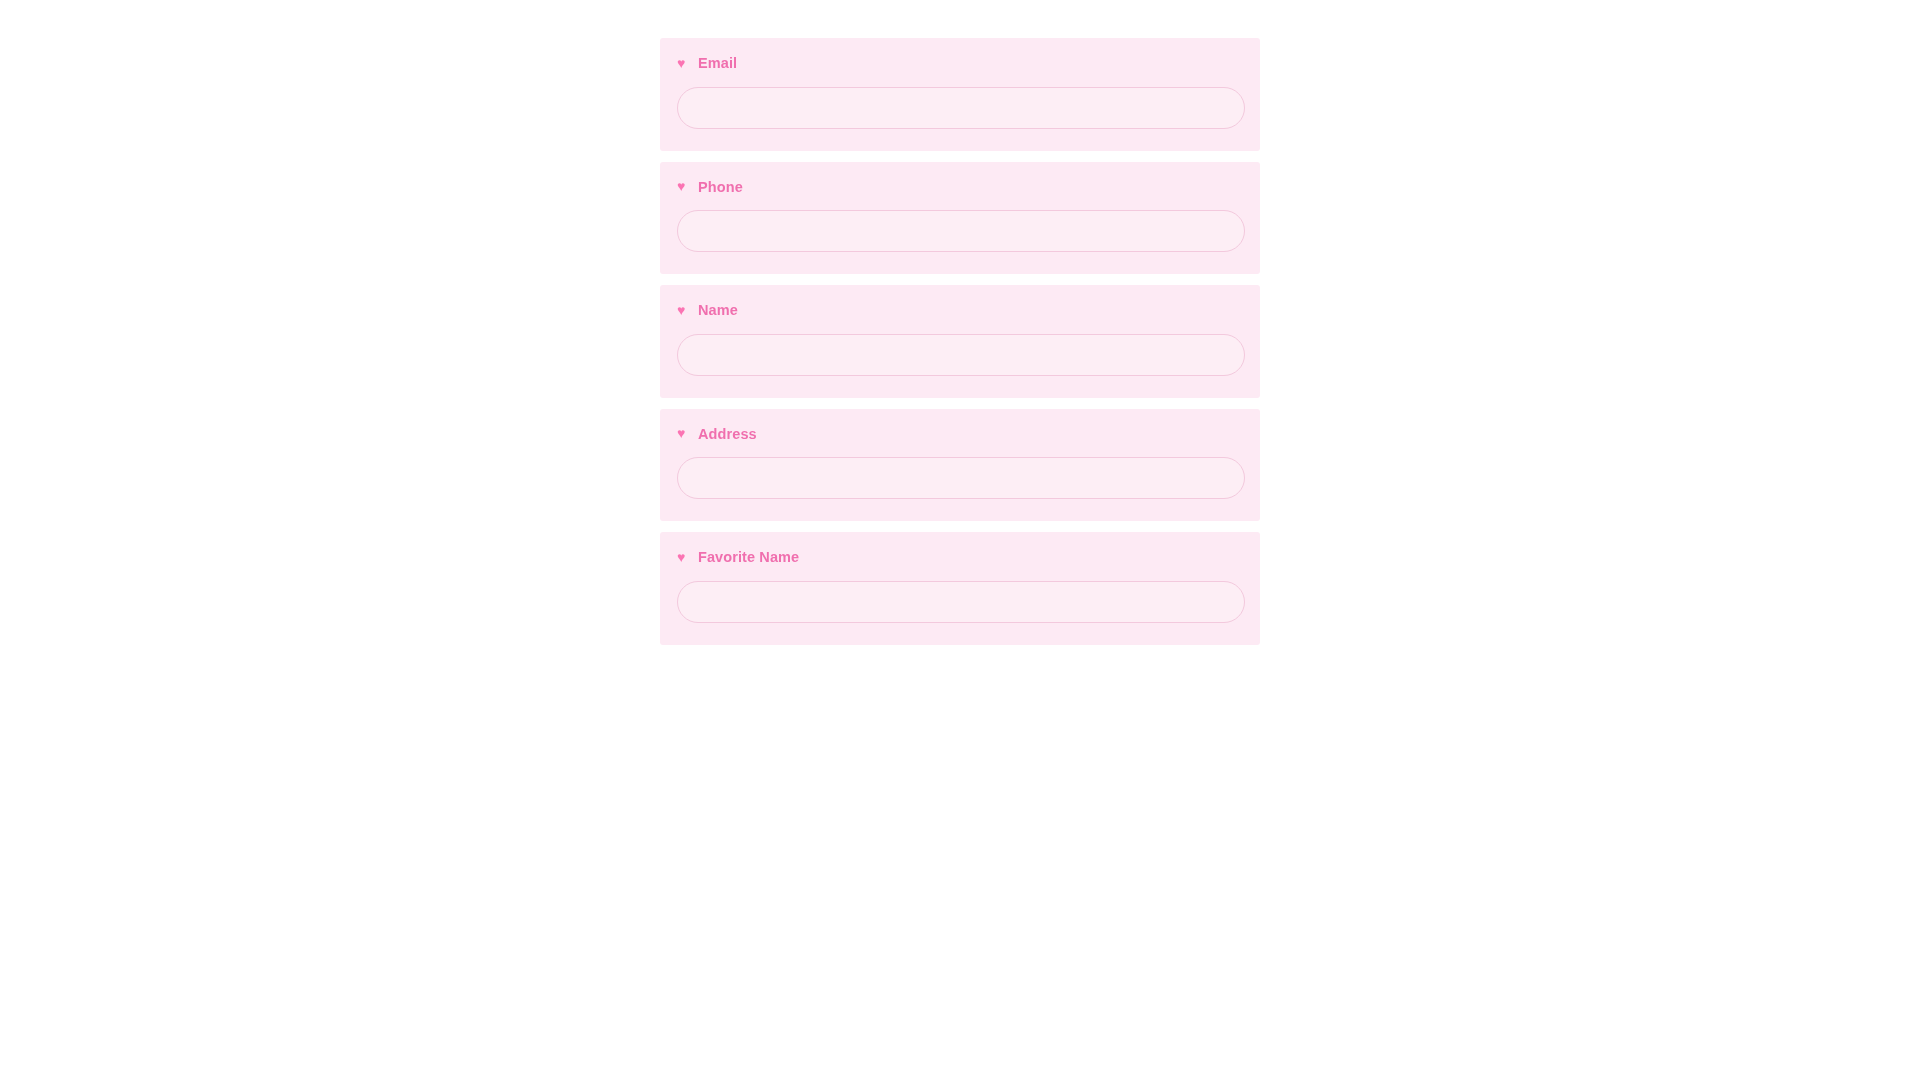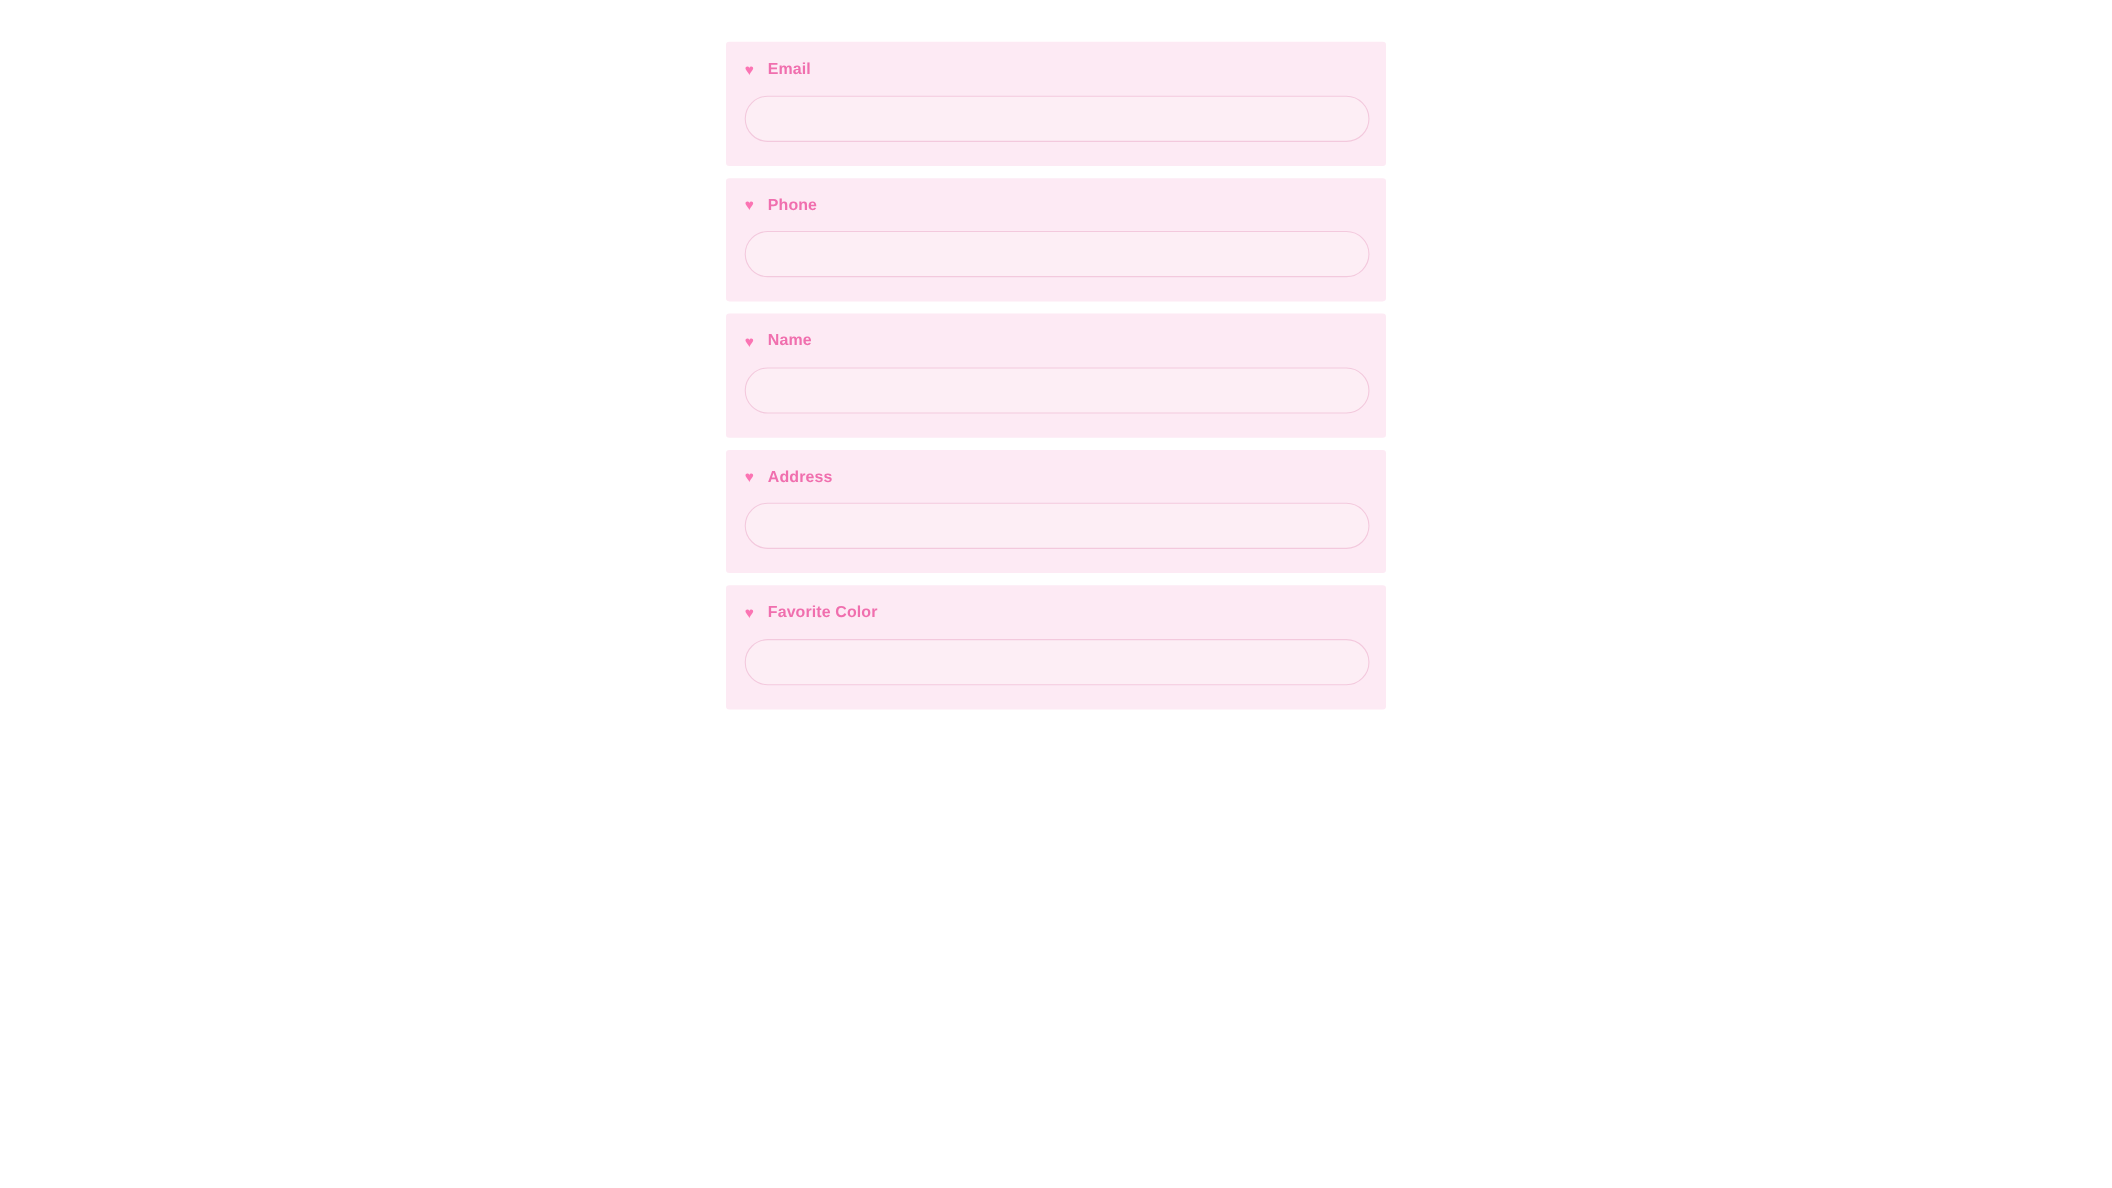--- a/index.html
+++ b/index.html
@@ -100,18 +100,18 @@
     <div class="field-label">
       <span class="heart-icon">♥</span>
       <span>Address</span>
     </div>
     <input class="field-input" type="text" placeholder="" style="">
   </div>
 
   <div class="field-card">
     <div class="field-label">
       <span class="heart-icon">♥</span>
-      <span>Favorite Color</span>
+      <span>Favorite Name</span>
     </div>
     <input class="field-input" type="text" placeholder="" style="">
   </div>
 
 </div>
 
 </body></html>

